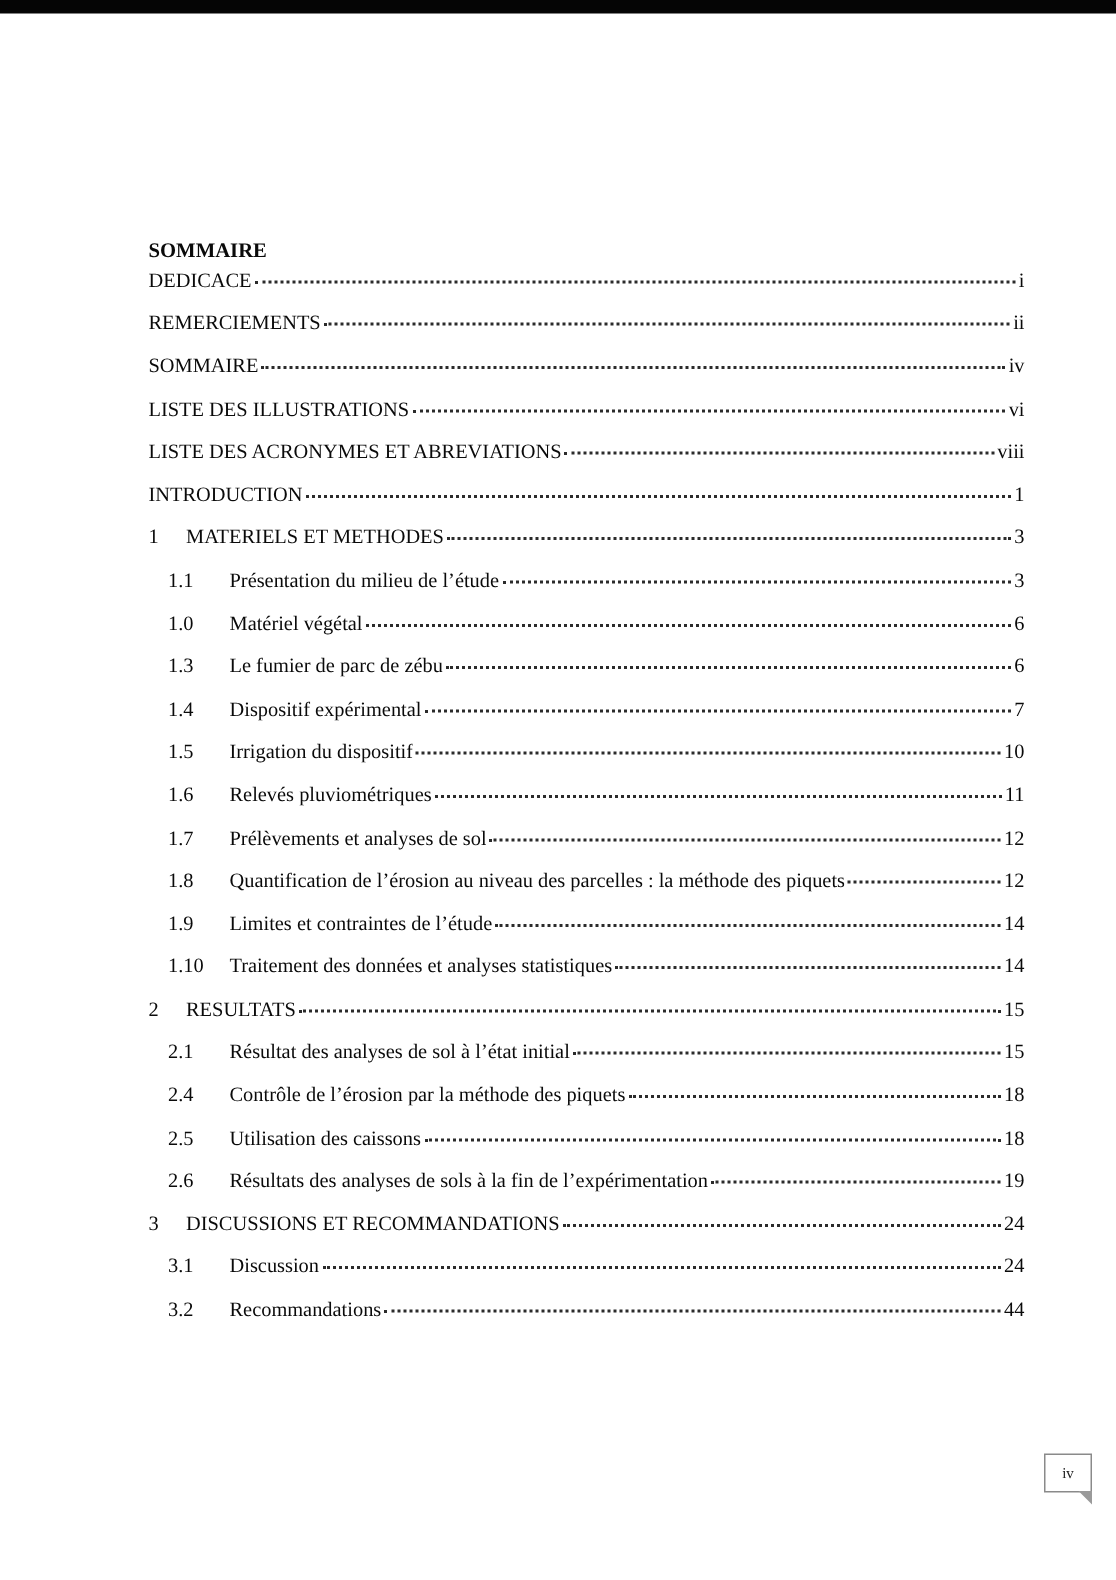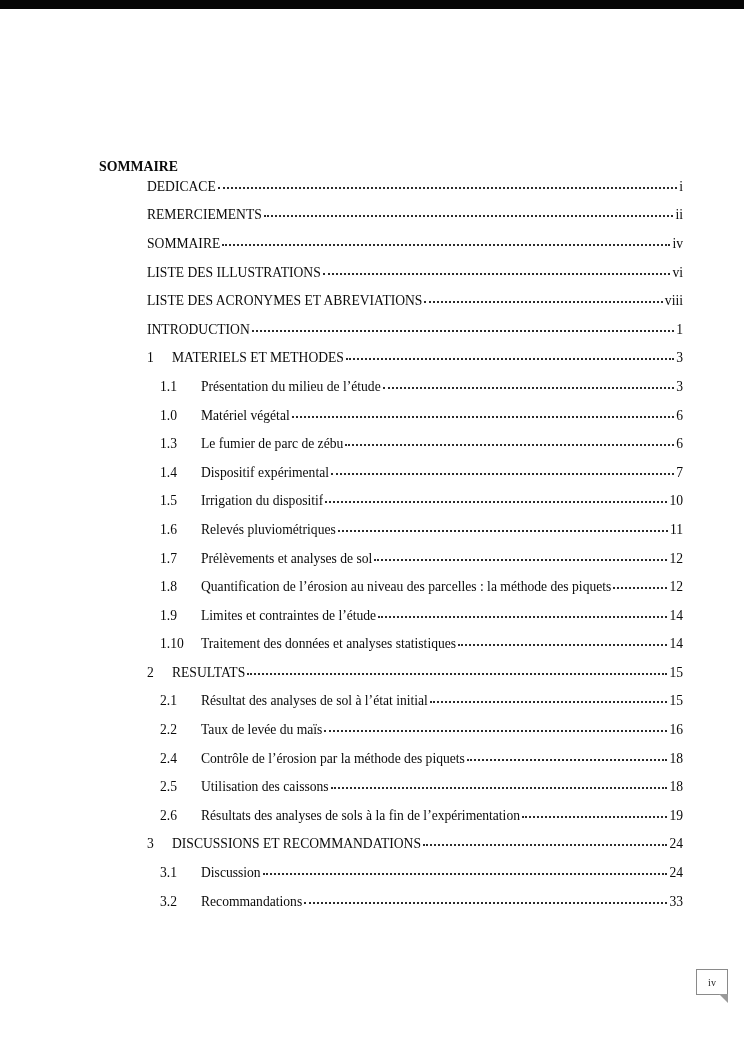--- a/index.html
+++ b/index.html
@@ -36,21 +36,20 @@
   }
   .toc-list {
     margin-top: -4px;
   }
   .toc-row {
     display: flex;
     align-items: center;
     height: 28.6px;
     font-size: 13.6px;
     line-height: 17px;
-    margin-left: 48px;
   }
   .toc-num {
     flex: 0 0 auto;
     white-space: nowrap;
   }
   .level-1 .toc-num { width: 25px; }
   .level-2 { padding-left: 13px; font-family: Liberation Serif, serif; }
   .level-2 .toc-num { width: 41px; }
   .toc-label {
     flex: 0 1 auto;
@@ -210,26 +209,20 @@
     <span class="toc-dots"></span>
     <span class="toc-page">15</span>
   </div>
       <div class="toc-row level-2">
     <span class="toc-num">2.1</span>
     <span class="toc-label">Résultat des analyses de sol à l’état initial</span>
     <span class="toc-dots"></span>
     <span class="toc-page">15</span>
   </div>
       <div class="toc-row level-2">
-    <span class="toc-num">2.2</span>
-    <span class="toc-label">Taux de levée du maïs</span>
-    <span class="toc-dots"></span>
-    <span class="toc-page">16</span>
-  </div>
-      <div class="toc-row level-2">
     <span class="toc-num">2.4</span>
     <span class="toc-label">Contrôle de l’érosion par la méthode des piquets</span>
     <span class="toc-dots"></span>
     <span class="toc-page">18</span>
   </div>
       <div class="toc-row level-2">
     <span class="toc-num">2.5</span>
     <span class="toc-label">Utilisation des caissons</span>
     <span class="toc-dots"></span>
     <span class="toc-page">18</span>
@@ -249,20 +242,20 @@
       <div class="toc-row level-2">
     <span class="toc-num">3.1</span>
     <span class="toc-label">Discussion</span>
     <span class="toc-dots"></span>
     <span class="toc-page">24</span>
   </div>
       <div class="toc-row level-2">
     <span class="toc-num">3.2</span>
     <span class="toc-label">Recommandations</span>
     <span class="toc-dots"></span>
-    <span class="toc-page">33</span>
+    <span class="toc-page">44</span>
   </div>
     </div>
 </div>
 
 <div class="page-number-box">
   <span>iv</span>
 </div>
 
 </body></html>

